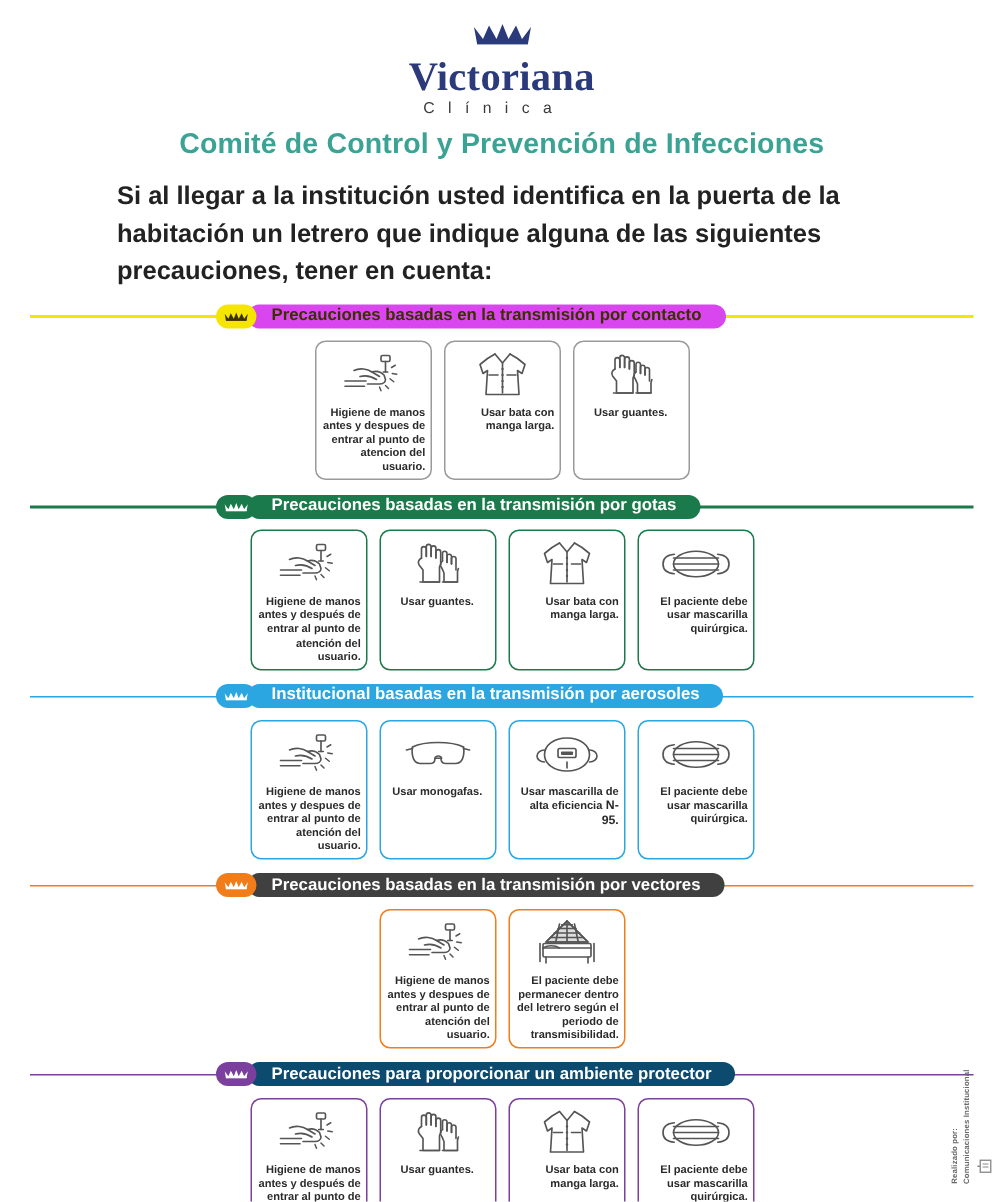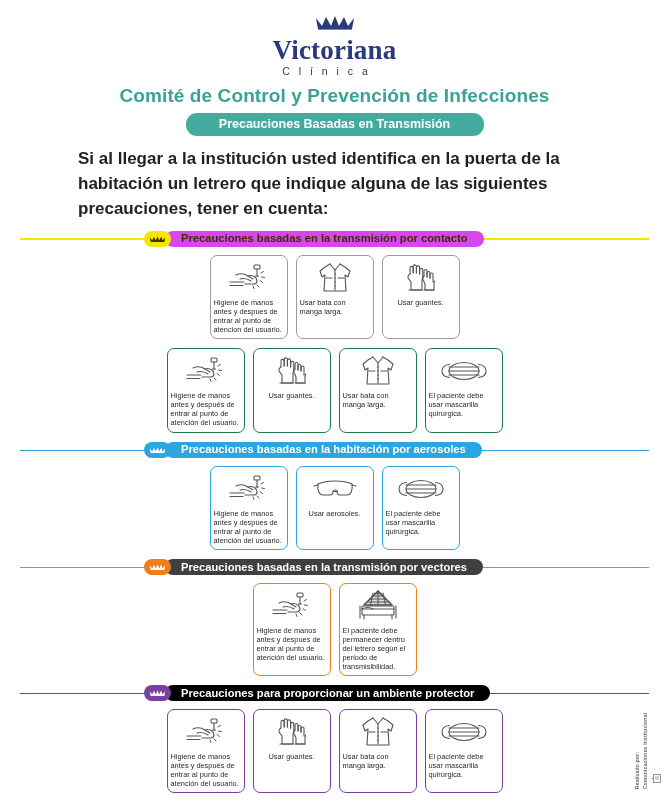--- a/index.html
+++ b/index.html
@@ -64,22 +64,22 @@
   }
   .cards{display:flex;justify-content:center;gap:8px;margin-top:7px;}
   .card{
     width:78px;min-height:78px;border-radius:7px;
     border:1.3px solid #b9b9b9;background:#fff;
     display:flex;flex-direction:column;align-items:center;
     padding:5px 3px 4px 3px;box-sizing:border-box;
   }
   .card .ic{height:34px;display:flex;align-items:center;justify-content:center;}
   .card .cap{
-    margin-top:3px;font-size:7.4px;line-height:1.22;text-align:left;
-    color:#2a2a2a;font-weight:400;
+    margin-top:3px;font-size:7.4px;line-height:1.22;text-align:right;
+    color:#2a2a2a;font-weight:700;
   }
   .card .cap b{font-size:8.2px;}
   .sec-1 .cards{margin-top:8px;}
   .sec-4 .card{min-height:84px;}
 
   
   .credit{
     position:absolute;right:7px;bottom:12px;
     display:flex;align-items:flex-end;gap:1px;
   }
@@ -100,21 +100,20 @@
       <svg width="42" height="17" viewBox="0 0 42 17">
         <path d="M2 4 L8 12 L12 3 L17 12 L21 2 L25 12 L30 3 L34 12 L40 4 L38 15 L4 15 Z" fill="#2b3a7a"></path>
         <rect x="4" y="13" width="34" height="2.6" fill="#2b3a7a"></rect>
       </svg>
     </span>
     <p class="brand-name">Victoriana</p>
     <p class="brand-sub">C l í n i c a</p>
   </div>
 
   <div class="committee">Comité de Control y Prevención de Infecciones</div>
-  <div class="pill-title">Precauciones Basadas en Transmisión</div>
   <div class="intro">Si al llegar a la institución usted identifica en la puerta de la habitación un letrero que indique alguna de las siguientes precauciones, tener en cuenta:</div>
 
   <div id="sections-root">
       <div class="section sec-1">
         <div class="banner">
           <div class="line" style="background: rgb(245, 229, 0);"></div>
           <div class="badge" style="background: rgb(245, 229, 0);">
             <svg width="17" height="8" viewBox="0 0 42 17">
       <path d="M2 4 L8 12 L12 3 L17 12 L21 2 L25 12 L30 3 L34 12 L40 4 L38 15 L4 15 Z" fill="#3a3000"></path>
       <rect x="4" y="13" width="34" height="2.6" fill="#3a3000"></rect>
@@ -185,20 +184,32 @@
       <path d="M22 14 c-1.6 1.4 -1.6 3.4 -.4 4.8 L23 22 v6 h9 V21 l.6 -2"></path>
       <path d="M22 28 h10"></path>
     </g>
               </svg>
             </div>
             <div class="cap">Usar guantes.</div>
           </div>
         </div>
       </div>
       <div class="section sec-2">
+        <div class="banner">
+          <div class="line" style="background: rgb(27, 122, 75);"></div>
+          <div class="badge" style="background: rgb(27, 122, 75);">
+            <svg width="17" height="8" viewBox="0 0 42 17">
+      <path d="M2 4 L8 12 L12 3 L17 12 L21 2 L25 12 L30 3 L34 12 L40 4 L38 15 L4 15 Z" fill="#ffffff"></path>
+      <rect x="4" y="13" width="34" height="2.6" fill="#ffffff"></rect>
+            </svg>
+          </div>
+          <div class="bar" style="background: rgb(27, 122, 75);">
+            <span style="color: rgb(255, 255, 255);">Precauciones basadas en la transmisión por gotas</span>
+          </div>
+        </div>
         <div class="cards">
           <div class="card" style="border-color: rgb(27, 122, 75);">
             <div class="ic">
               <svg width="46" height="32" viewBox="0 0 46 32">
     <g stroke="#555" fill="none" stroke-width="1.1" stroke-linecap="round" stroke-linejoin="round">
       <path d="M4 20 H18"></path>
                   <path d="M4 23.5 H17"></path>
       <path d="M10 13 c4 -2 9 -1 12 1 l5 3"></path>
       <path d="M14 17 c4 -1 8 0 11 2"></path>
       <path d="M22 14 c3 -1 6 0 8 2 l1 3 c0 2 -2 3 -4 3 h-8"></path>
@@ -277,21 +288,21 @@
       <div class="section sec-3">
         <div class="banner">
           <div class="line" style="background: rgb(43, 166, 224);"></div>
           <div class="badge" style="background: rgb(43, 166, 224);">
             <svg width="17" height="8" viewBox="0 0 42 17">
       <path d="M2 4 L8 12 L12 3 L17 12 L21 2 L25 12 L30 3 L34 12 L40 4 L38 15 L4 15 Z" fill="#ffffff"></path>
       <rect x="4" y="13" width="34" height="2.6" fill="#ffffff"></rect>
             </svg>
           </div>
           <div class="bar" style="background: rgb(43, 166, 224);">
-            <span style="color: rgb(255, 255, 255);">Precauciones basadas en la habitación por aerosoles</span>
+            <span style="color: rgb(255, 255, 255);">Institucional basadas en la transmisión por aerosoles</span>
           </div>
         </div>
         <div class="cards">
           <div class="card" style="border-color: rgb(43, 166, 224);">
             <div class="ic">
               <svg width="46" height="32" viewBox="0 0 46 32">
     <g stroke="#555" fill="none" stroke-width="1.1" stroke-linecap="round" stroke-linejoin="round">
       <path d="M4 20 H18"></path>
                   <path d="M4 23.5 H17"></path>
       <path d="M10 13 c4 -2 9 -1 12 1 l5 3"></path>
@@ -317,21 +328,40 @@
               <svg width="46" height="26" viewBox="0 0 46 26">
     <g stroke="#555" fill="none" stroke-width="1.1" stroke-linecap="round" stroke-linejoin="round">
       <path d="M6 8 C5 14 7 19 11 19 h7 c2 0 3 -1.5 3 -3.5 h4 c0 2 1 3.5 3 3.5 h7 c4 0 6 -5 5 -11"></path>
       <path d="M6 8 C10 6 16 5 23 5 c7 0 13 1 17 3"></path>
       <path d="M6 9 L2 10"></path>
                   <path d="M40 9 L44 10"></path>
       <path d="M21 15.5 c.6 -2 3.8 -2 4.4 0"></path>
     </g>
               </svg>
             </div>
-            <div class="cap">Usar aerosoles.</div>
+            <div class="cap">Usar monogafas.</div>
+          </div>
+          <div class="card" style="border-color: rgb(43, 166, 224);">
+            <div class="ic">
+              <svg width="46" height="30" viewBox="0 0 46 30">
+    <g stroke="#555" fill="none" stroke-width="1.1" stroke-linecap="round" stroke-linejoin="round">
+      <path d="M23 4 C14 4 8 9 8 15 c0 6 6 11 15 11 c9 0 15 -5 15 -11 C38 9 32 4 23 4 Z"></path>
+      <path d="M8 12 C5 12 3 14 3 16 c0 2 2 4 5 4"></path>
+      <path d="M38 12 c3 0 5 2 5 4 c0 2 -2 4 -5 4"></path>
+      <rect x="17" y="11" width="12" height="6" rx="1.2"></rect>
+    </g>
+    <g fill="#555">
+                  <rect x="19" y="13" width="8" height="2.4" rx=".5"></rect>
+                </g>
+    <g stroke="#555" fill="none" stroke-width="1.1" stroke-linecap="round" stroke-linejoin="round">
+                  <path d="M23 20 v4"></path>
+                </g>
+              </svg>
+            </div>
+            <div class="cap">Usar mascarilla de alta eficiencia<b> N-95.</b></div>
           </div>
           <div class="card" style="border-color: rgb(43, 166, 224);">
             <div class="ic">
               <svg width="48" height="28" viewBox="0 0 48 28">
     <g stroke="#555" fill="none" stroke-width="1.1" stroke-linecap="round" stroke-linejoin="round">
       <ellipse cx="24" cy="14" rx="15" ry="8.5"></ellipse>
       <path d="M9 10 h30"></path>
                   <path d="M9 14 h30"></path>
                   <path d="M9 18 h30"></path>
       <path d="M9.5 7.5 C4 8 2 11 2 14 c0 3 2 6 7.5 6.5"></path>
@@ -410,21 +440,21 @@
       </div>
       <div class="section sec-5">
         <div class="banner">
           <div class="line" style="background: rgb(123, 63, 158);"></div>
           <div class="badge" style="background: rgb(123, 63, 158);">
             <svg width="17" height="8" viewBox="0 0 42 17">
       <path d="M2 4 L8 12 L12 3 L17 12 L21 2 L25 12 L30 3 L34 12 L40 4 L38 15 L4 15 Z" fill="#ffffff"></path>
       <rect x="4" y="13" width="34" height="2.6" fill="#ffffff"></rect>
             </svg>
           </div>
-          <div class="bar" style="background: #000000; justify-content: flex-end;">
+          <div class="bar" style="background: #0c4a6e; justify-content: flex-end;">
             <span style="color: rgb(255, 255, 255);">Precauciones para proporcionar un ambiente protector</span>
           </div>
         </div>
         <div class="cards">
           <div class="card" style="border-color: rgb(123, 63, 158);">
             <div class="ic">
               <svg width="46" height="32" viewBox="0 0 46 32">
     <g stroke="#555" fill="none" stroke-width="1.1" stroke-linecap="round" stroke-linejoin="round">
       <path d="M4 20 H18"></path>
                   <path d="M4 23.5 H17"></path>

